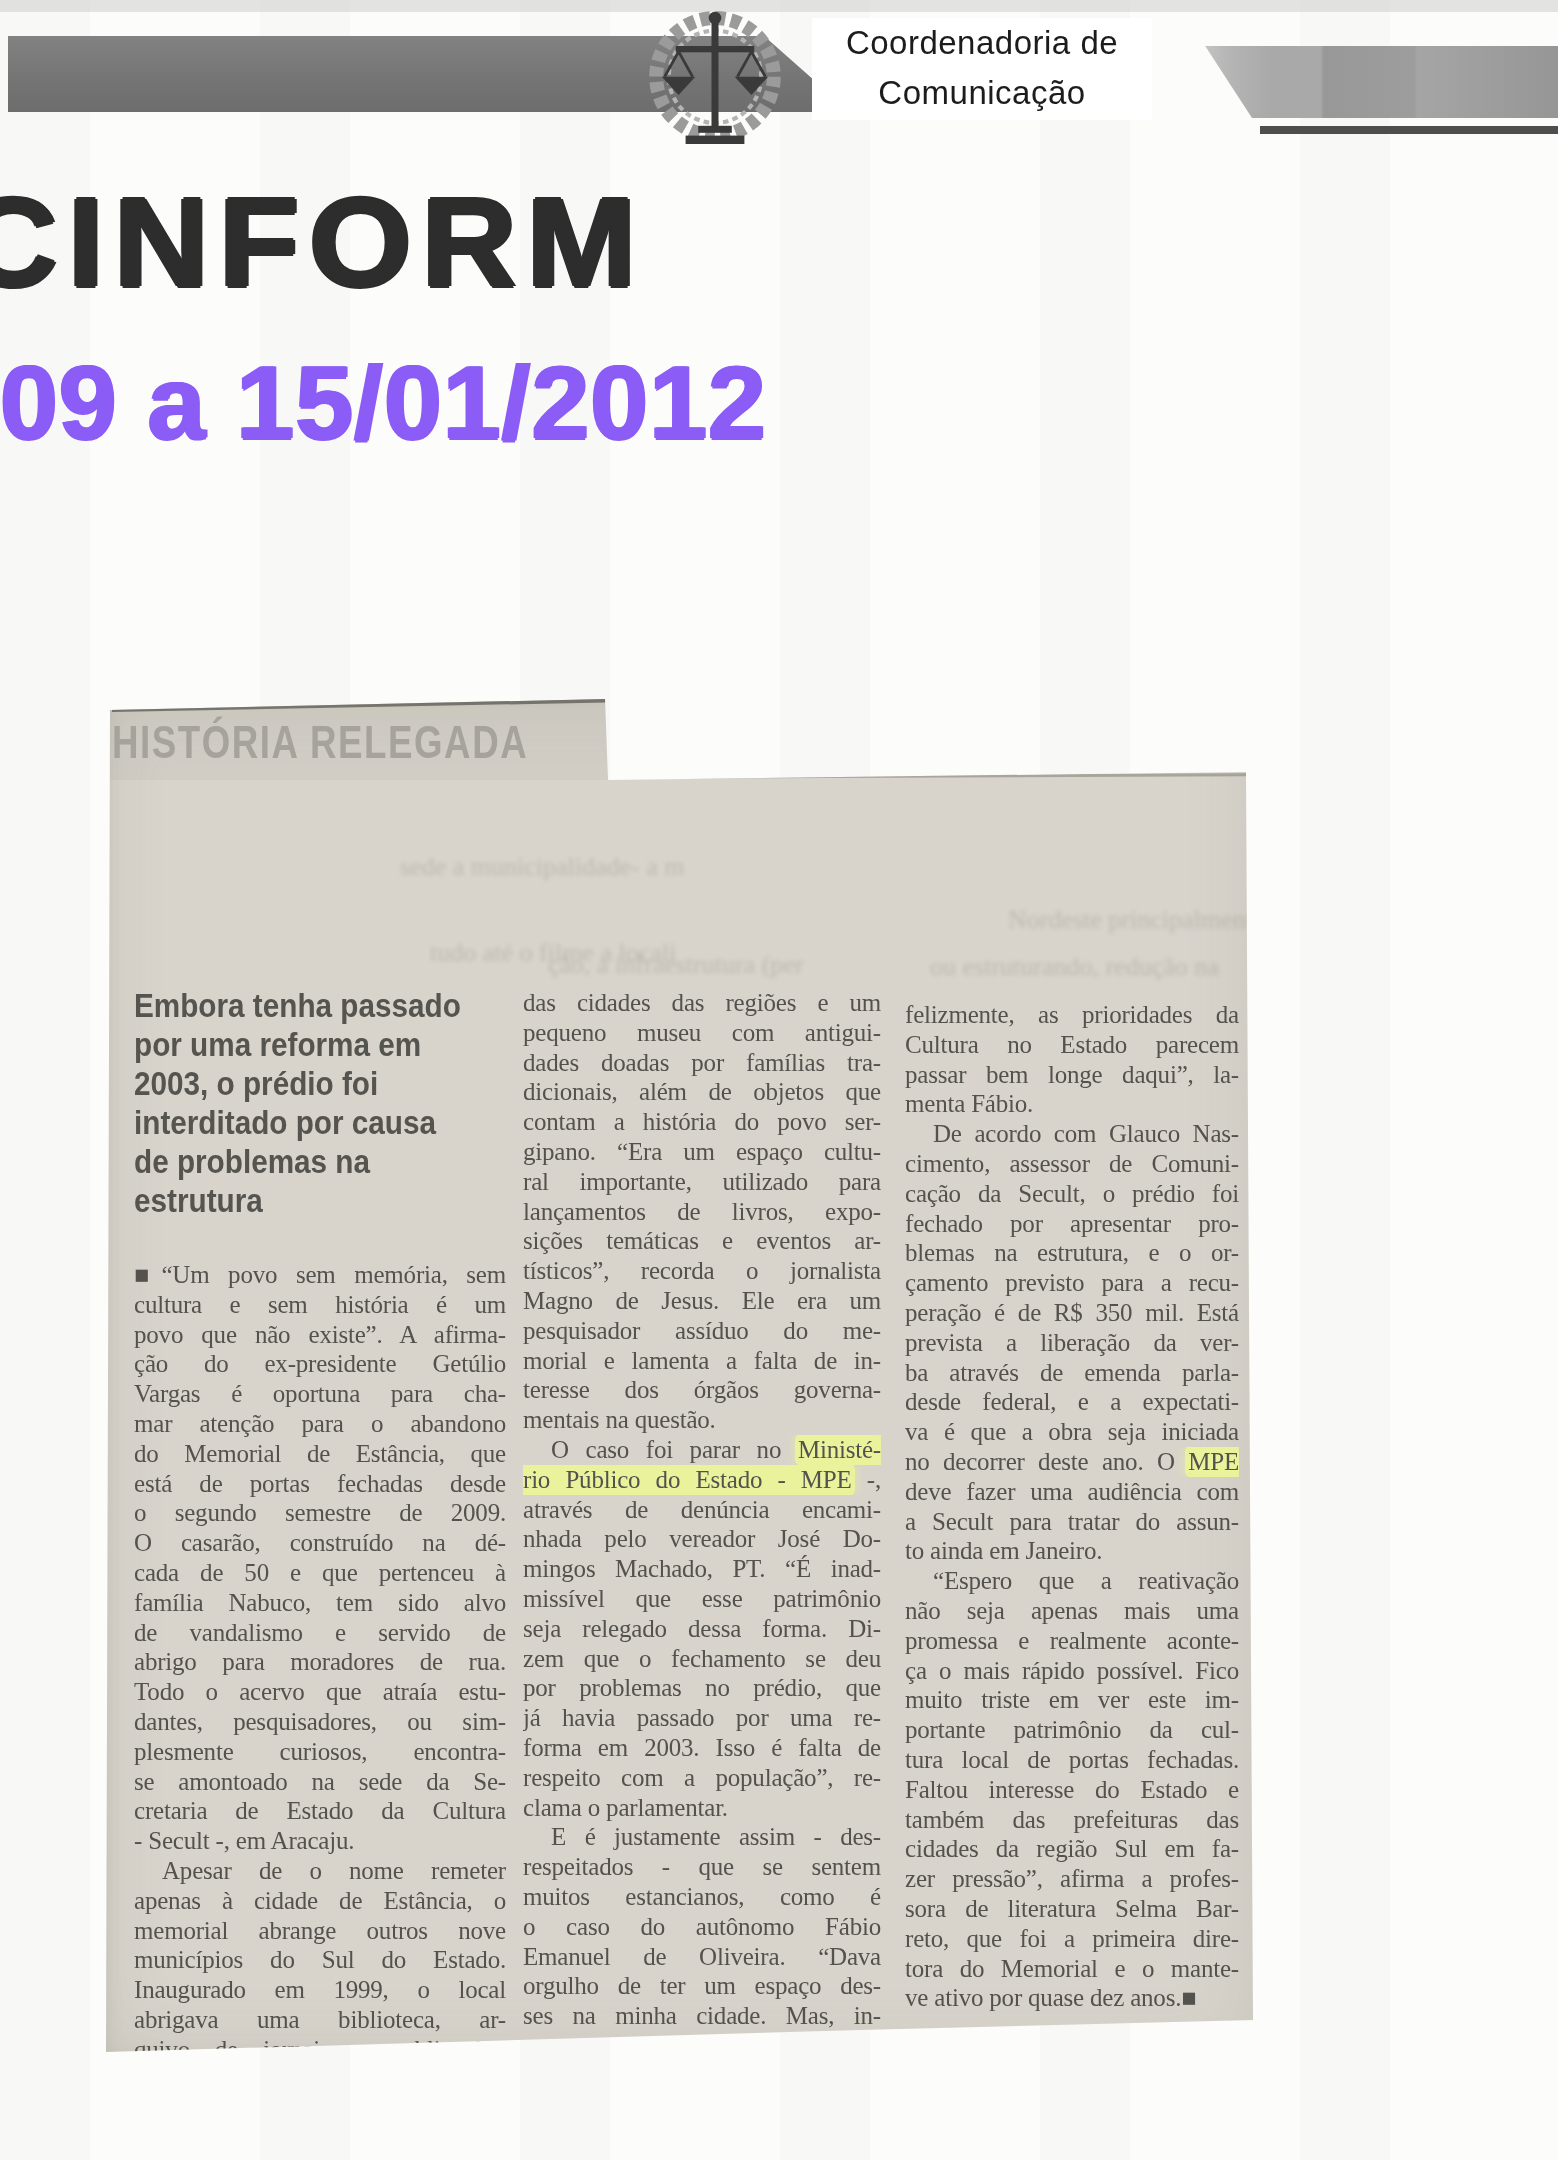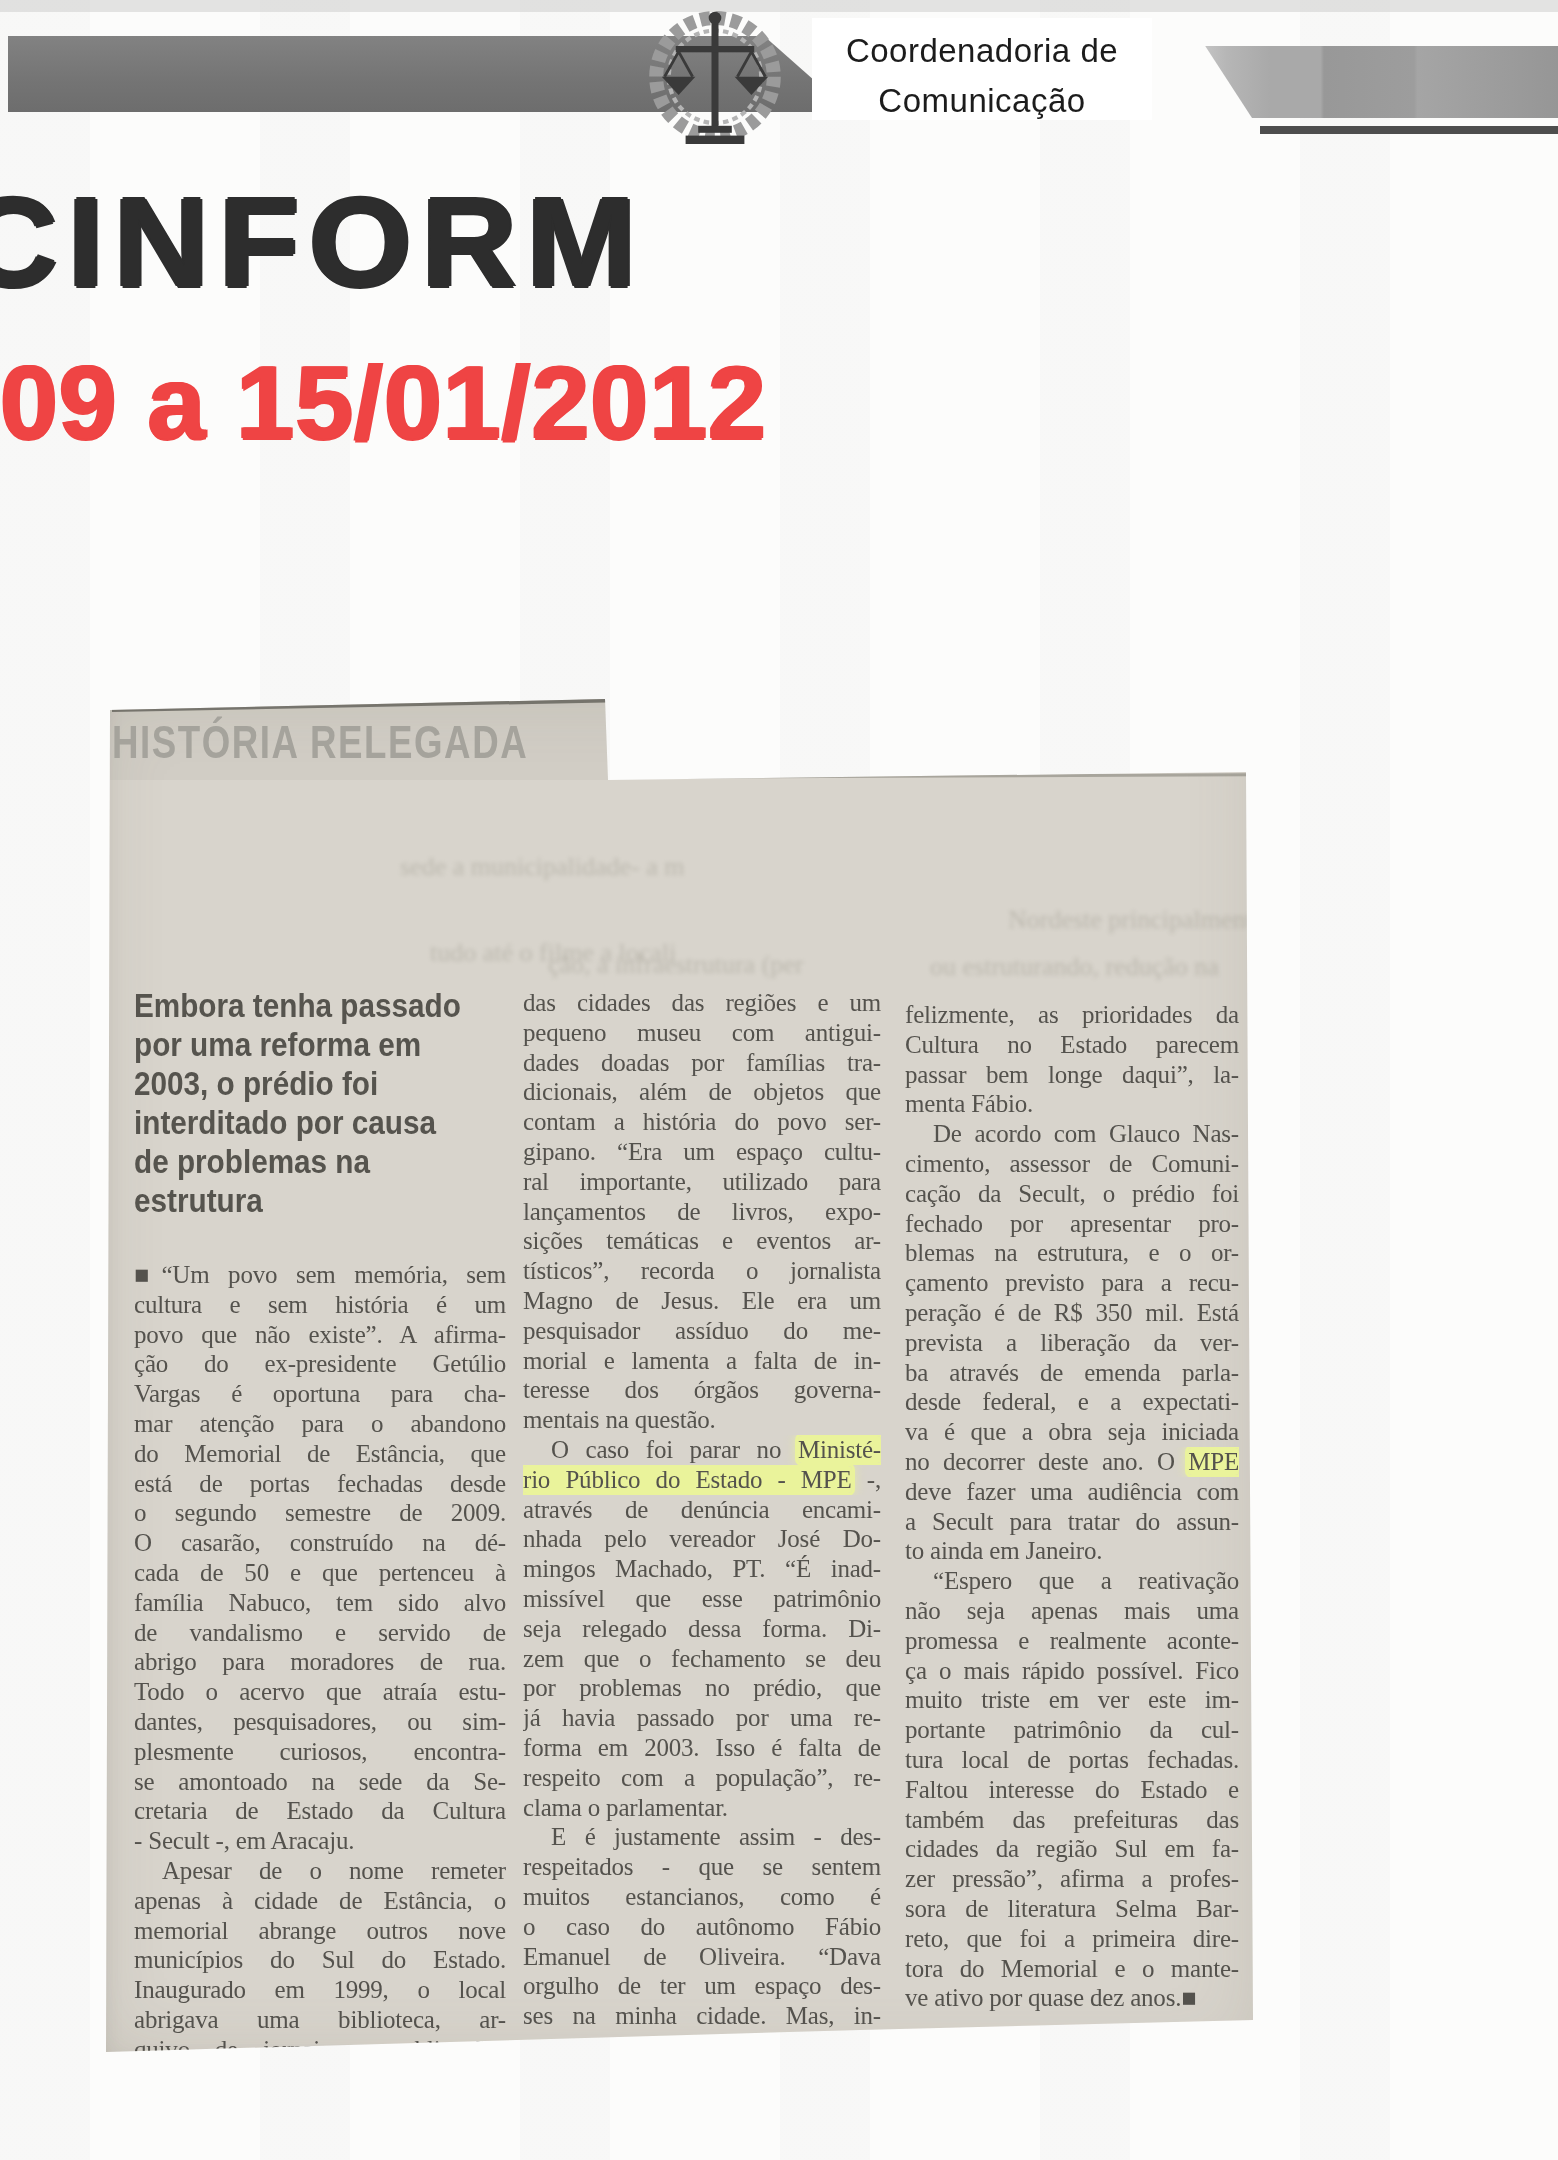--- a/index.html
+++ b/index.html
@@ -23,30 +23,30 @@
     clip-path:polygon(2% 0,100% 0,100% 100%,15% 100%);
   }
   .bar-underline{position:absolute;left:1260px;top:126px;width:298px;height:8px;background:#4e4e4e;}
   .logo{position:absolute;left:645px;top:4px;}
   .org{
     position:absolute;left:812px;top:18px;width:340px;height:102px;
     background:#fff;text-align:center;color:#1c1c1c;
     font-size:33px;letter-spacing:.5px;
   }
   .org div{height:50px;line-height:50px;white-space:nowrap;}
-  .org div:first-child{margin-top:8px;}
+  .org div:first-child{}
   
   .masthead{position:absolute;left:0;top:178px;width:1500px;}
   .mast-title{
     font-size:126px;font-weight:bold;color:#2d2d2d;line-height:130px;letter-spacing:9px;
     transform:scaleX(1.05);transform-origin:center;
     text-shadow:2px 0 currentColor,-2px 0 currentColor,0 2px currentColor,0 -2px currentColor;
   }
   .mast-date{
-    margin-top:38px;font-size:104px;font-weight:bold;color:#ef4444;line-height:112px;letter-spacing:1px;
+    margin-top:38px;font-size:104px;font-weight:bold;color:#8b5cf6;line-height:112px;letter-spacing:1px;
     text-shadow:1.5px 0 currentColor,-1.5px 0 currentColor,0 1.5px currentColor;
   }
   
   .clipping{
     position:absolute;left:96px;top:696px;width:1160px;height:1360px;
     background:var(--paper,#d8d4cc);
     clip-path:polygon(14px 14px,509px 3px,512px 84px,1150px 76px,1157px 1324px,764px 1334px,10px 1356px);
     box-shadow:inset 0 0 70px rgba(110,105,90,.16), inset 14px 0 30px -18px rgba(0,0,0,.22);
   }
   .strip-tone{position:absolute;left:14px;top:3px;width:498px;height:81px;background:rgba(150,146,138,.10);}

